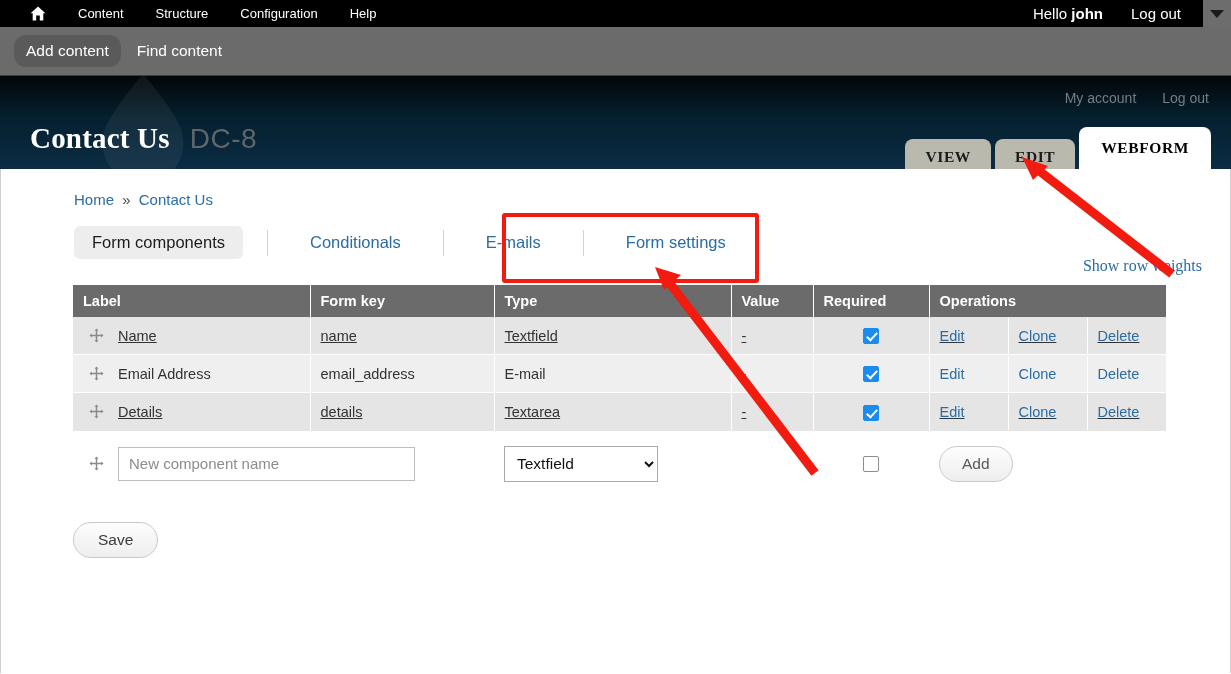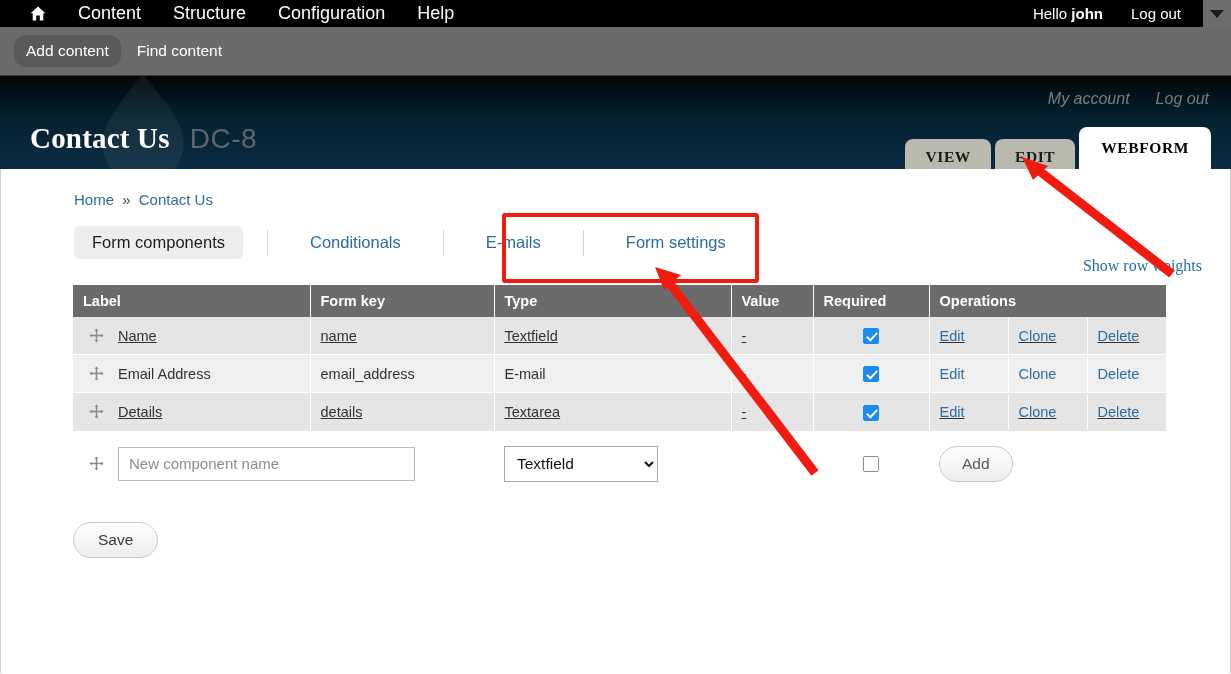--- a/index.html
+++ b/index.html
@@ -15,21 +15,21 @@
   
   .admin-bar {
     height:27px; background:#000000;
     display:flex; align-items:center;
     position:relative;
     padding-left:14px;
   }
   .admin-bar .menu { display:flex; align-items:center; gap:0px; }
   .admin-bar a {
     color:#ffffff; text-decoration:none;
-    font-size:18px; padding:0 16px; line-height:27px;
+    font-size:13px; padding:0 16px; line-height:27px;
     white-space:nowrap;
   }
   .home-icon { display:inline-flex; align-items:center; padding:0 10px 0 4px; }
   .admin-right {
     position:absolute; right:36px; top:0;
     display:flex; align-items:flex-end;
   }
   .admin-right .greet { color:#ffffff; font-size:15px; padding:0 14px; line-height:27px; white-space:nowrap; }
   .admin-right .greet b { font-weight:bold; }
   .admin-right a { color:#ffffff; font-size:15px; padding:0 14px; line-height:27px; text-decoration:none; }
@@ -80,21 +80,21 @@
     letter-spacing:0.2px;
   }
   .site-name .slogan {
     font-size:28px; color:#5e666c; font-weight:normal;
     letter-spacing:0.5px;
   }
   .user-links {
     position:absolute; right:22px; top:14px;
     display:flex; gap:26px;
   }
-  .user-links a { color:#737e86; font-size:16px; text-decoration:none;font-style:italic; }
+  .user-links a { color:#737e86; font-size:14px; text-decoration:none; }
 
   
   .primary-tabs {
     position:absolute; right:20px; bottom:0;
     display:flex; align-items:flex-end; gap:4px;
   }
   .primary-tabs .tab {
     font-family:"Liberation Serif", serif;
     font-weight:bold; font-size:15.5px;
     letter-spacing:0.6px;

